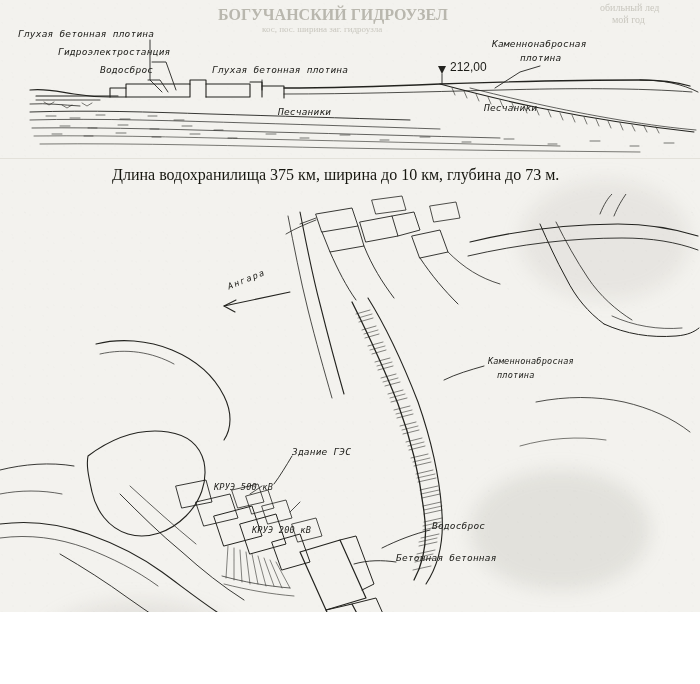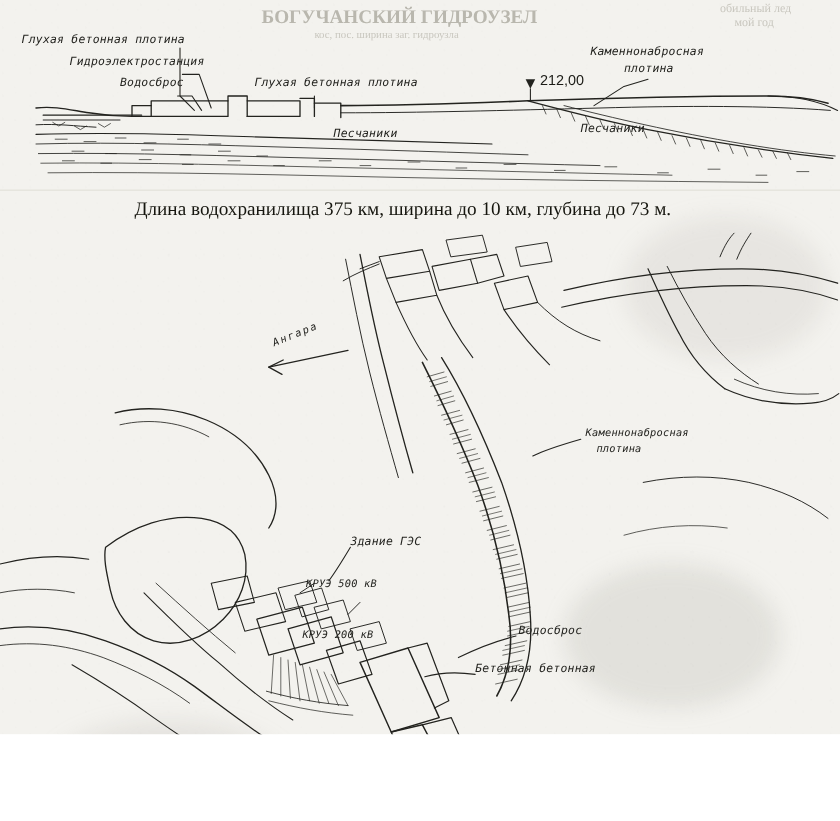--- a/index.html
+++ b/index.html
@@ -370,20 +370,20 @@
     </g>
   </svg>
 
   <div class="lbl italic small" style="left:226px;top:282px;transform:rotate(-22deg);transform-origin:left top;letter-spacing:1.5px;">Ангара</div>
 
   <div class="lbl italic small" style="left:488px;top:356px;">Каменнонабросная</div>
   <div class="lbl italic small" style="left:497px;top:370px;">плотина</div>
 
   <div class="lbl italic" style="left:292px;top:446px;">Здание ГЭС</div>
 
-  <div class="lbl italic small" style="left:214px;top:482px;margin-left:41px;">КРУЭ 500 кВ</div>
+  <div class="lbl italic small" style="left:214px;top:482px;">КРУЭ 500 кВ</div>
   <div class="lbl italic small" style="left:252px;top:496px;margin-top:29px;">КРУЭ 200 кВ</div>
 
   <div class="lbl italic" style="left:432px;top:520px;">Водосброс</div>
   <div class="lbl italic" style="left:396px;top:552px;">Бетонная бетонная</div>
 
   <div class="noise"></div>
 </div>
 
 </body></html>

